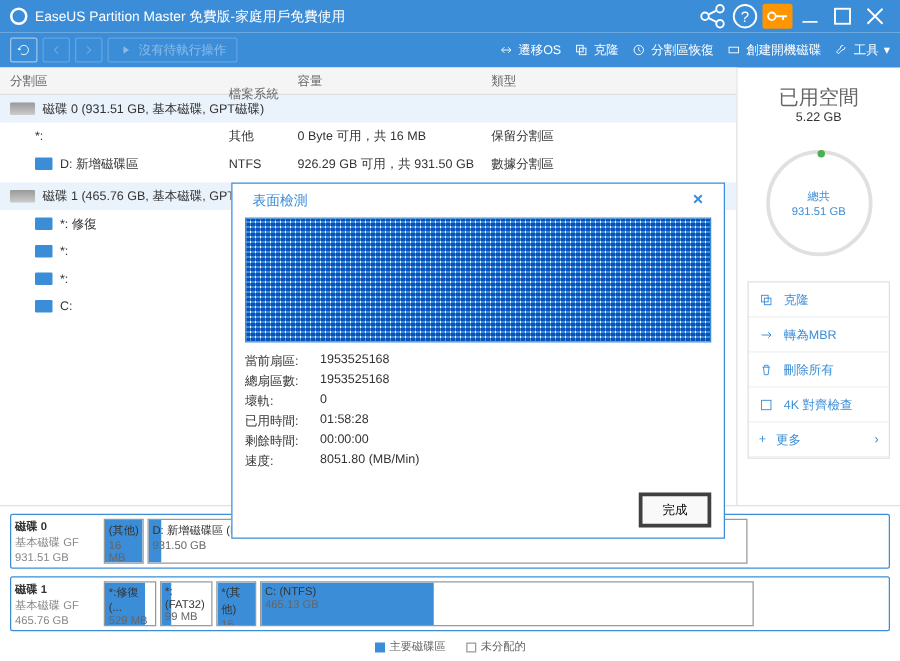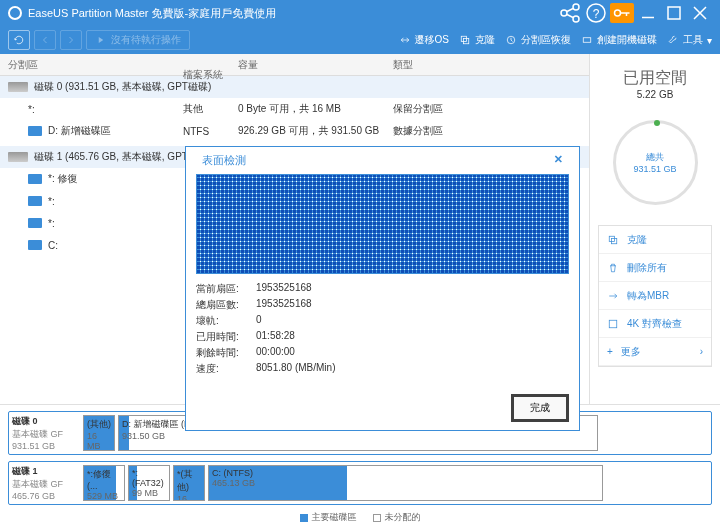--- a/index.html
+++ b/index.html
@@ -244,29 +244,29 @@
     <div class="rmenu">
       <div class="mi">
           <svg viewBox="0 0 16 16" fill="none" stroke="#3b8dd8">
             <rect x="3" y="3" width="7" height="7"></rect>
             <rect x="6" y="6" width="7" height="7"></rect>
           </svg>
           <span>克隆</span>
         </div>
       <div class="mi">
           <svg viewBox="0 0 16 16" fill="none" stroke="#3b8dd8">
+            <path d="M3 8h10M10 5l3 3-3 3"></path>
+          </svg>
+          <span>轉為MBR</span>
+        </div>
+      <div class="mi">
+          <svg viewBox="0 0 16 16" fill="none" stroke="#3b8dd8">
             <path d="M4 5h8M6 5V3h4v2M5 5l1 8h4l1-8"></path>
           </svg>
           <span>刪除所有</span>
-        </div>
-      <div class="mi">
-          <svg viewBox="0 0 16 16" fill="none" stroke="#3b8dd8">
-            <path d="M3 8h10M10 5l3 3-3 3"></path>
-          </svg>
-          <span>轉為MBR</span>
         </div>
       <div class="mi">
           <svg viewBox="0 0 16 16" fill="none" stroke="#3b8dd8">
             <rect x="3" y="3" width="10" height="10"></rect>
           </svg>
           <span>4K 對齊檢查</span>
         </div>
       <div class="mi">
           <span style="color:#3b8dd8">+</span>
           <span>更多</span>

